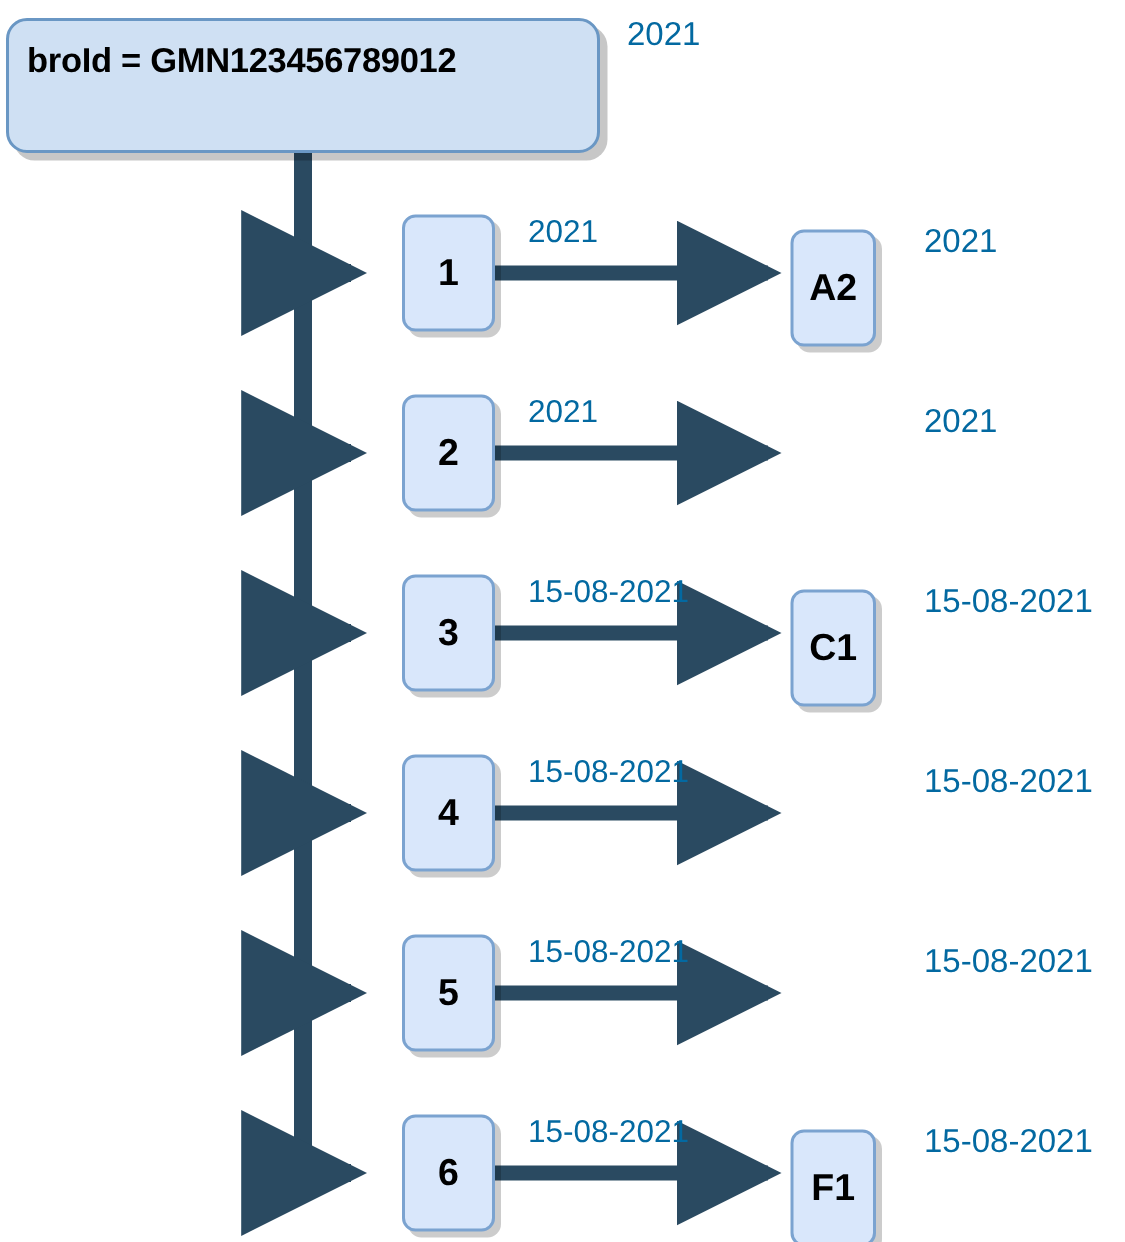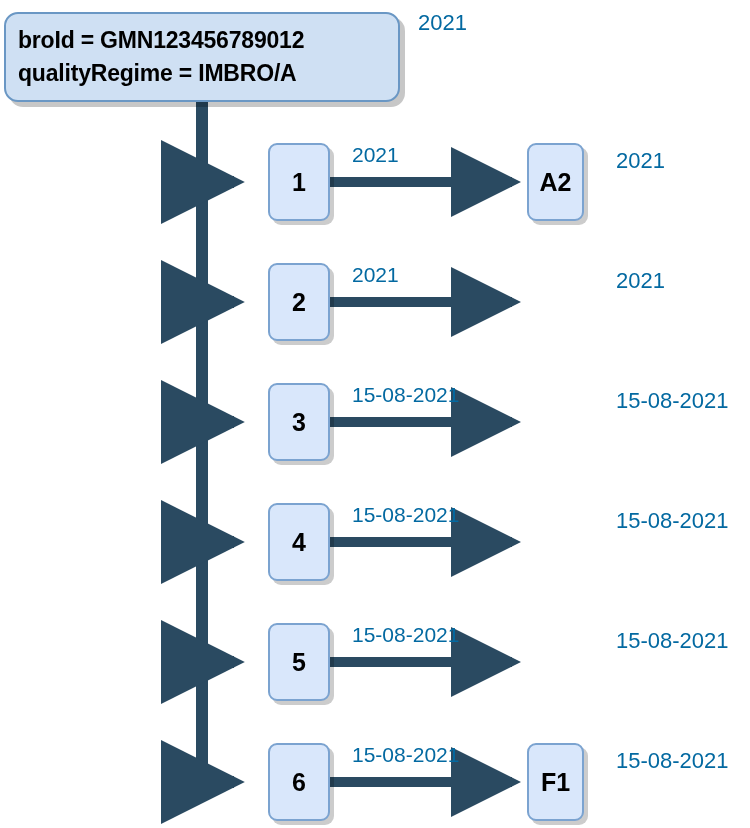--- a/index.html
+++ b/index.html
@@ -61,21 +61,21 @@
     border-radius: 9px;
     box-shadow: 4px 4px 0 0 rgba(0,0,0,0.20);
     display: flex;
     align-items: center;
     justify-content: center;
     font-size: 25px;
     font-weight: bold;
     color: #000000;
   }
   .node.left-node  { width: 62px; height: 78px; }
-  .node.right-node { width: 57px; height: 78px; }
+  .node.right-node { width: 57px; height: 78px; margin-top: 10px; }
 
   
   .label {
     position: absolute;
     font-size: 22px;
     color: #0369a1;
     white-space: nowrap;
     line-height: 22px;
   }
   .edge-label { font-size: 21px; }
@@ -104,35 +104,35 @@
     <line x1="330" y1="182" x2="512" y2="182" stroke="#2a4a61" stroke-width="10" marker-end="url(#arrowhead)"></line>
     <line x1="330" y1="302" x2="512" y2="302" stroke="#2a4a61" stroke-width="10" marker-end="url(#arrowhead)"></line>
     <line x1="330" y1="422" x2="512" y2="422" stroke="#2a4a61" stroke-width="10" marker-end="url(#arrowhead)"></line>
     <line x1="330" y1="542" x2="512" y2="542" stroke="#2a4a61" stroke-width="10" marker-end="url(#arrowhead)"></line>
     <line x1="330" y1="662" x2="512" y2="662" stroke="#2a4a61" stroke-width="10" marker-end="url(#arrowhead)"></line>
     <line x1="330" y1="782" x2="512" y2="782" stroke="#2a4a61" stroke-width="10" marker-end="url(#arrowhead)"></line>
   </svg>
 
   <div class="root-node">
     <div class="root-line">broId = GMN123456789012</div>
-    <div class="root-line">qualityRegime = IMBRO/A</div>
   </div>
   <div class="label side-label" style="left:418px; top:12px;">2021</div>
 
   <div class="node left-node" style="left:268px; top:143px;">1</div>
   <div class="label edge-label" style="left:352px; top:144px;">2021</div>
   <div class="node right-node" style="left:527px; top:143px;">A2</div>
   <div class="label side-label" style="left:616px; top:150px;">2021</div>
 
   <div class="node left-node" style="left:268px; top:263px;">2</div>
   <div class="label edge-label" style="left:352px; top:264px;">2021</div>
   <div class="label side-label" style="left:616px; top:270px;">2021</div>
 
   <div class="node left-node" style="left:268px; top:383px;">3</div>
   <div class="label edge-label" style="left:352px; top:384px;">15-08-2021</div>
+  <div class="node right-node" style="left:527px; top:383px;">C1</div>
   <div class="label side-label" style="left:616px; top:390px;">15-08-2021</div>
 
   <div class="node left-node" style="left:268px; top:503px;">4</div>
   <div class="label edge-label" style="left:352px; top:504px;">15-08-2021</div>
   <div class="label side-label" style="left:616px; top:510px;">15-08-2021</div>
 
   <div class="node left-node" style="left:268px; top:623px;">5</div>
   <div class="label edge-label" style="left:352px; top:624px;">15-08-2021</div>
   <div class="label side-label" style="left:616px; top:630px;">15-08-2021</div>
 

